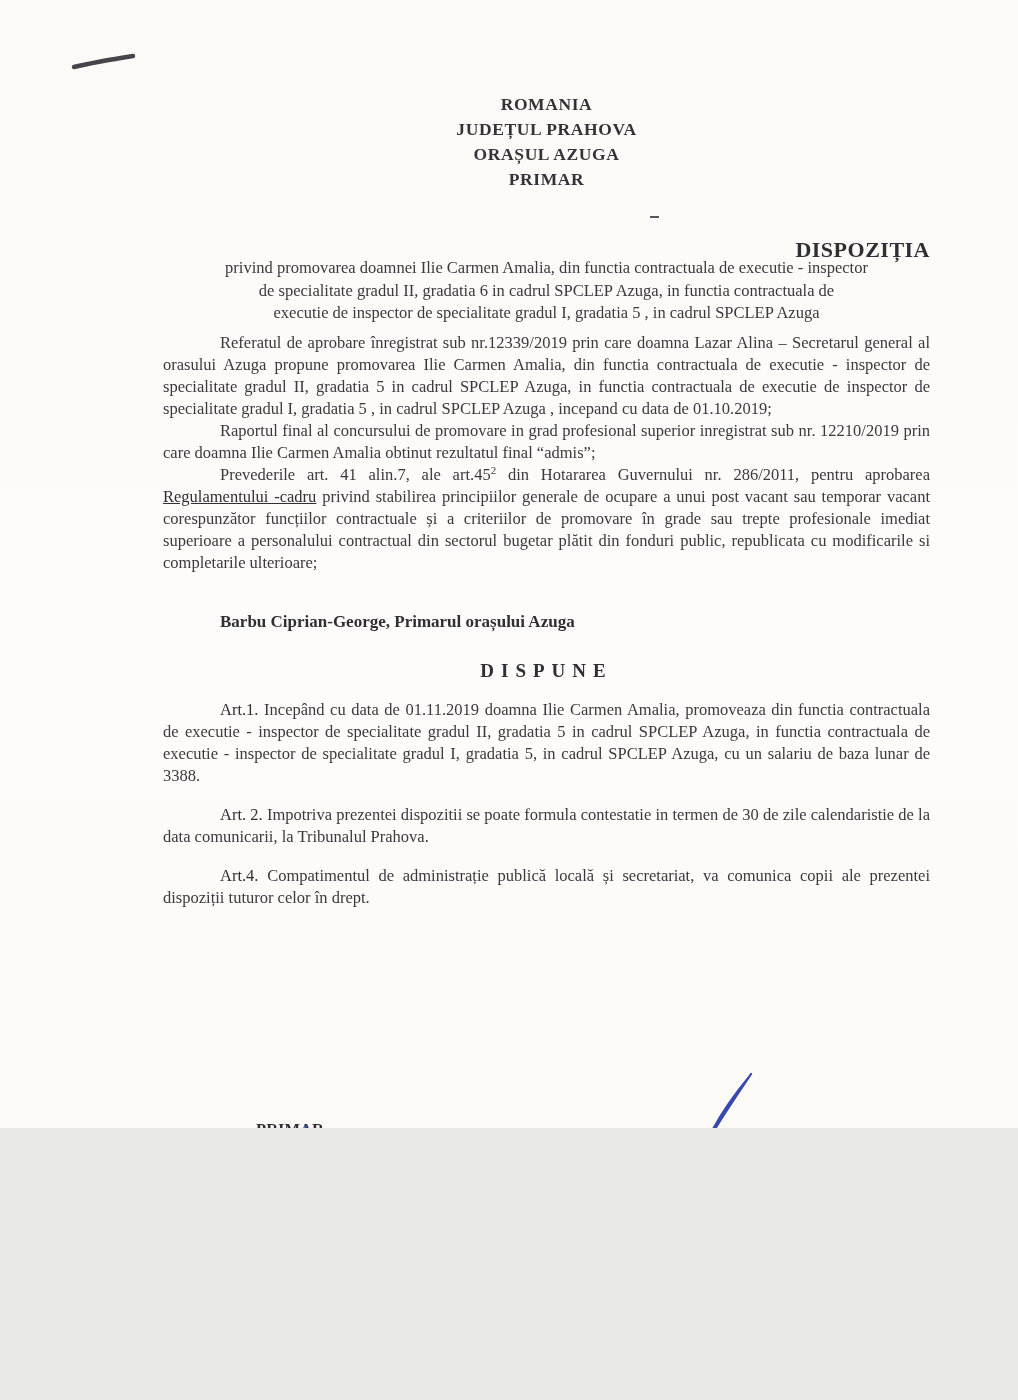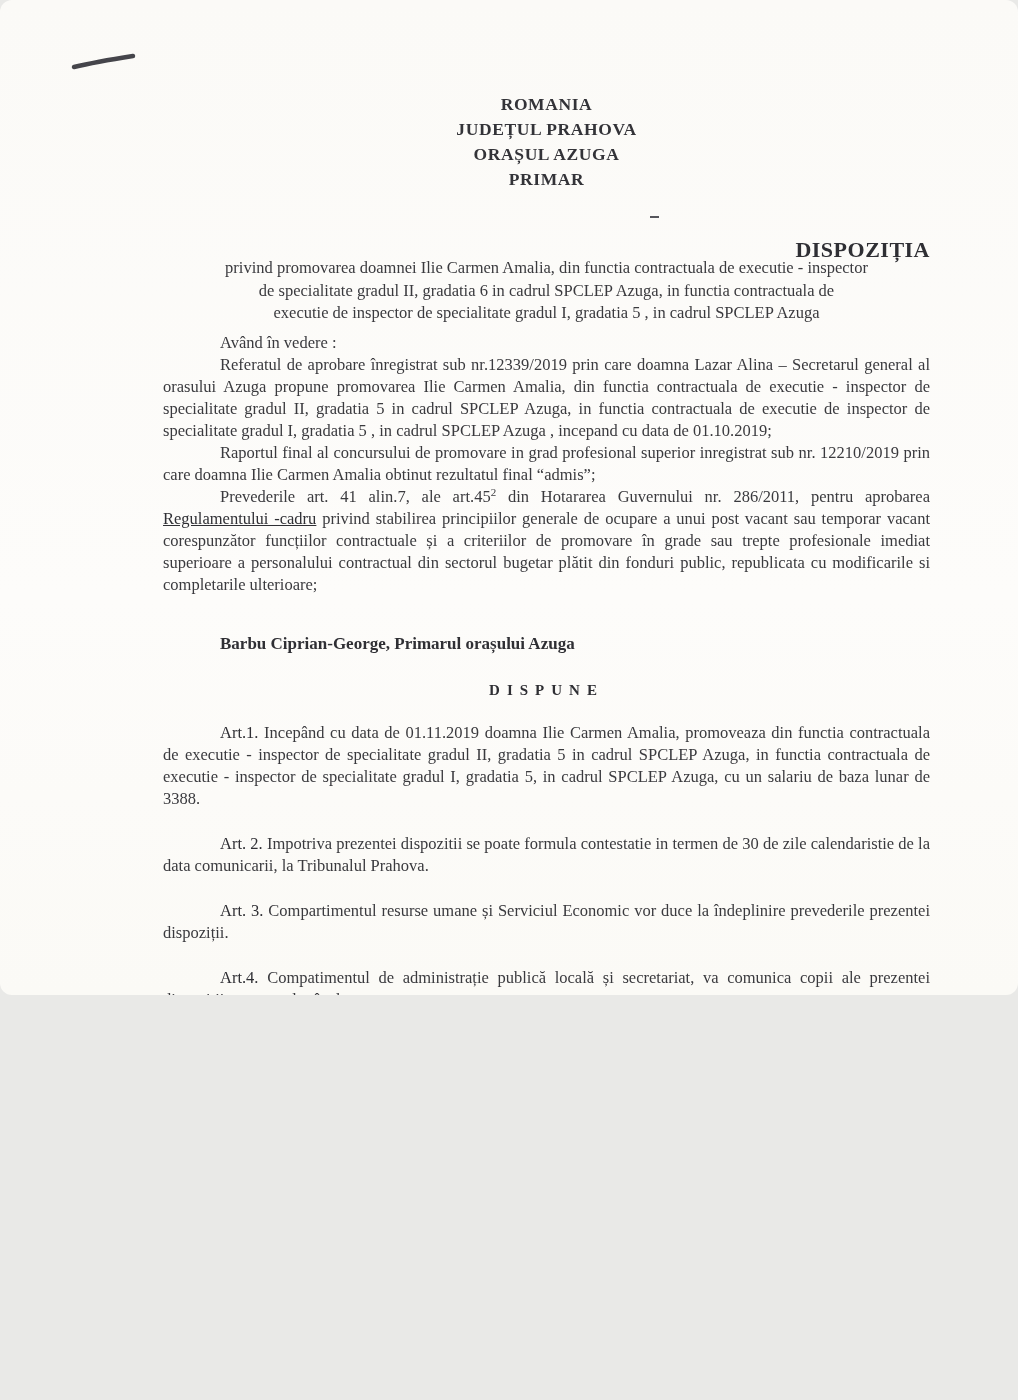--- a/index.html
+++ b/index.html
@@ -1,37 +1,37 @@
 <!DOCTYPE html>
 <html style="--ink: #3a3a3e; --stamp: #3f51b8; --sig: #3949ab;"><head>
 <meta charset="utf-8">
 <style>
   html,body{margin:0;padding:0;background:#e9e9e7;}
   .page{
-    position:relative;width:1018px;height:995px;margin:0 auto;
+    position:relative;width:1018px;height:1128px;margin:0 auto;
     background:linear-gradient(180deg,#fbfaf7 0%,#fdfcfa 60%,#fbfaf6 100%);
-    font-family:"Liberation Serif", serif;color:var(--ink,#3a3a3e);overflow:hidden;border-radius:12px;
+    font-family:"Liberation Serif", serif;color:var(--ink,#3a3a3e);overflow:hidden;
   }
   .abs{position:absolute;}
   
   .hdr{left:163px;width:767px;top:92px;text-align:center;font-weight:bold;
        font-size:17.5px;line-height:25px;letter-spacing:.6px;color:#333338;}
   .title{left:163px;width:767px;top:237px;text-align:right;font-weight:bold;
        font-size:22px;letter-spacing:.5px;color:#2f2f34;}
   .subtitle{left:163px;width:767px;top:257px;text-align:center;font-size:16.5px;line-height:22.5px;}
   
   .col{left:163px;width:767px;top:332px;}
   .para{margin:0;text-align:justify;text-indent:57px;font-size:16.5px;line-height:22px;}
   .para .b,.b{font-weight:normal;color:#2f2f34;}
   .para .u{text-decoration:underline;}
   sup{font-size:11px;line-height:0;}
   .officer{margin-top:38px;font-weight:bold;font-size:17px;text-indent:57px;color:#2f2f34;}
-  .dispune{margin-top:28px;text-align:center;font-weight:bold;font-size:15px;
+  .dispune{margin-top:28px;text-align:center;font-weight:bold;font-size:19px;
            letter-spacing:7px;color:#2f2f34;}
-  [data-render="articles"] .para{margin-top:23px;}
+  [data-render="articles"] .para{margin-top:17px;}
   
   .sigblock{text-align:center;font-weight:bold;font-size:16.5px;line-height:23px;color:#2f2f34;}
   .sig-left{left:150px;width:280px;top:1118px;}
   .sig-right{left:495px;width:410px;top:1164px;}
   
   .issue1{left:163px;top:1198px;font-weight:bold;font-size:17px;color:#2f2f34;text-align:right;}
   .issue2{left:163px;top:1224px;font-weight:bold;font-size:17px;color:#2f2f34;}
   .nr-line{display:inline-block;width:190px;margin-left:14px;border-bottom:2.5px solid #3c3c42;
            position:relative;height:24px;vertical-align:bottom;}
   .nr-hand{position:absolute;left:16px;bottom:-7px;font-family:"DejaVu Serif",serif;
@@ -72,32 +72,30 @@
   <div class="abs dash"></div>
 
   <div class="abs title">DISPOZIȚIA</div>
   <div class="abs subtitle">
     <div>privind promovarea doamnei Ilie Carmen Amalia, din functia contractuala de executie - inspector</div>
     <div>de specialitate gradul II, gradatia 6  in cadrul  SPCLEP Azuga,  in functia contractuala de</div>
     <div>executie de inspector de specialitate gradul I, gradatia 5  , in cadrul SPCLEP Azuga</div>
   </div>
 
   <div class="abs col">
-    <p class="para">Având în vedere :</p>
     <div data-render="considerations">
         <p class="para"><span>Referatul de aprobare înregistrat sub nr.12339/2019  prin care doamna Lazar Alina – Secretarul general al orasului Azuga propune promovarea Ilie Carmen Amalia, din functia contractuala de executie - inspector de specialitate gradul II, gradatia 5  in cadrul  SPCLEP Azuga,  in functia contractuala de executie de inspector de specialitate gradul I, gradatia 5  , in cadrul SPCLEP Azuga , incepand cu data de 01.10.2019;</span></p>
         <p class="para"><span>Raportul final al concursului de promovare in grad profesional superior inregistrat sub nr. 12210/2019 prin care doamna Ilie Carmen Amalia obtinut rezultatul final “admis”;</span></p>
         <p class="para"><span>Prevederile art. 41 alin.7,  ale art.45</span><sup>2</sup><span>  din Hotararea Guvernului nr. 286/2011, pentru aprobarea </span><span class="b u">Regulamentului -cadru</span><span> privind stabilirea principiilor generale de ocupare a unui post vacant sau temporar vacant corespunzător funcțiilor contractuale și a criteriilor de promovare în grade sau trepte profesionale imediat superioare a personalului contractual din sectorul bugetar plătit din fonduri public, republicata cu modificarile si completarile ulterioare;</span></p>
       </div>
     <div class="officer">Barbu Ciprian-George, Primarul orașului Azuga</div>
     <div class="dispune">DISPUNE</div>
     <div data-render="articles">
         <p class="para"><span class="b">Art.1.</span><span> Incepând cu data de 01.11.2019 doamna Ilie Carmen Amalia, promoveaza din functia contractuala de executie - inspector de specialitate gradul II, gradatia 5  in cadrul SPCLEP Azuga,  in functia contractuala de executie - inspector de specialitate gradul I, gradatia 5, in cadrul SPCLEP Azuga, cu un salariu de baza lunar de 3388.</span></p>
         <p class="para"><span class="b">Art. 2.</span><span> Impotriva prezentei dispozitii se poate formula contestatie in termen de 30 de zile calendaristie de la data comunicarii, la Tribunalul Prahova.</span></p>
-        <p class="para"><span class="b">Art. 3.</span><span> Compartimentul resurse umane și Serviciul Economic vor duce la îndeplinire prevederile prezentei dispoziții.</span></p>
         <p class="para"><span class="b">Art.4.</span><span> Compatimentul de administrație publică locală și secretariat,  va comunica copii ale prezentei dispoziții tuturor celor în drept.</span></p>
       </div>
   </div>
 
   <div class="abs sigblock sig-left">
     <div>PRIMAR</div>
     <div>BARBU CIPRIAN-GEORGE</div>
   </div>
   <div class="abs sigblock sig-right">
     <div>CONTRASEMNEAZA SECRETAR-GENERAL</div>

